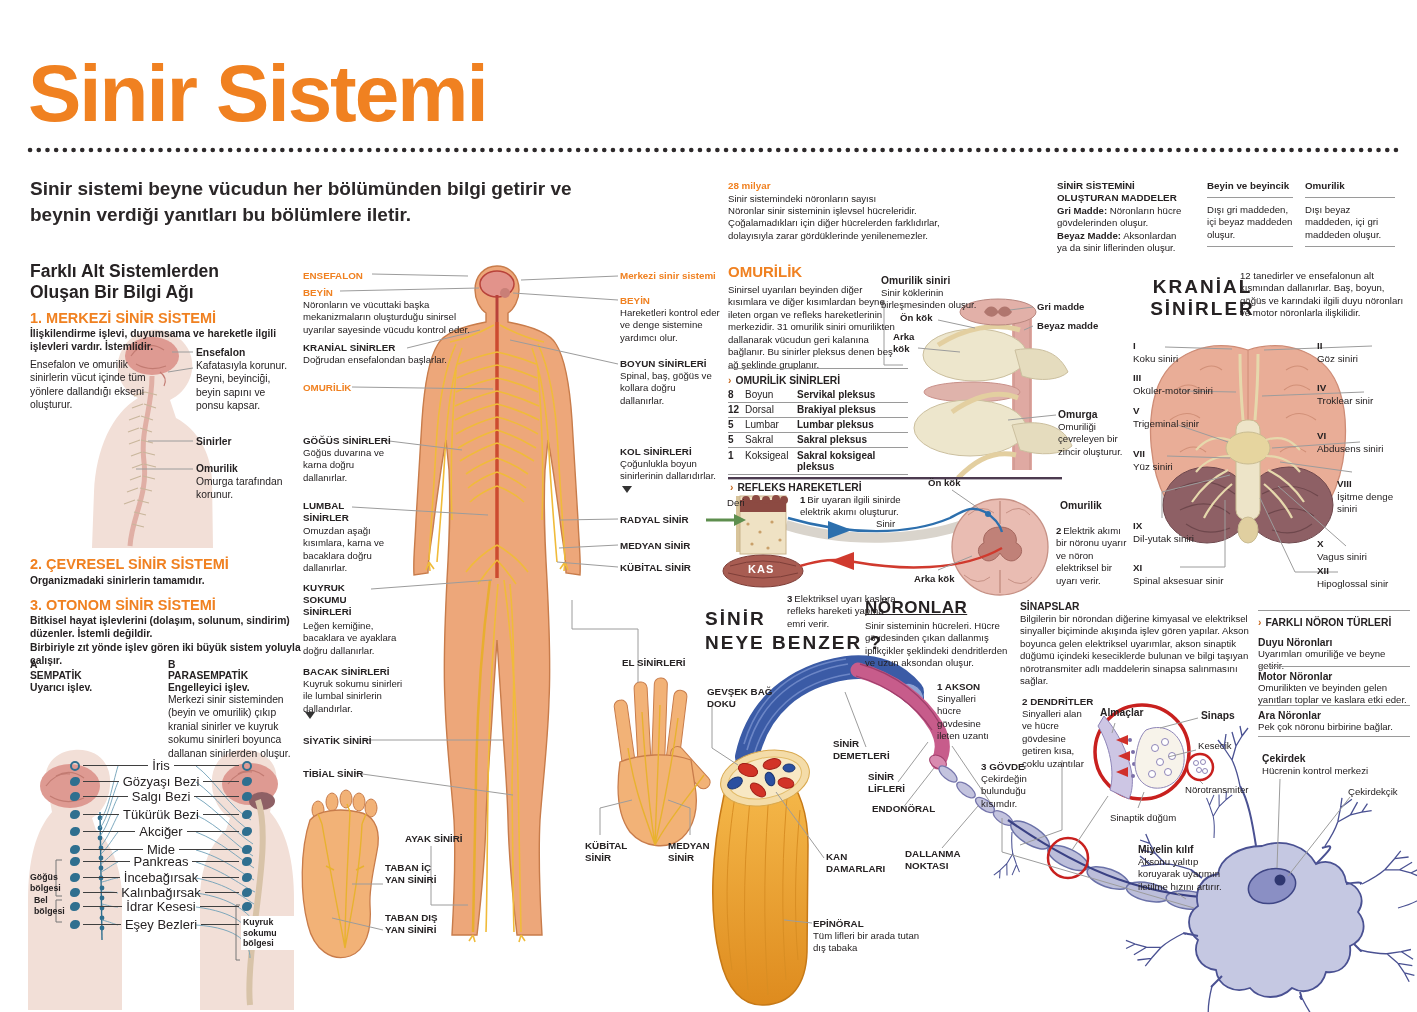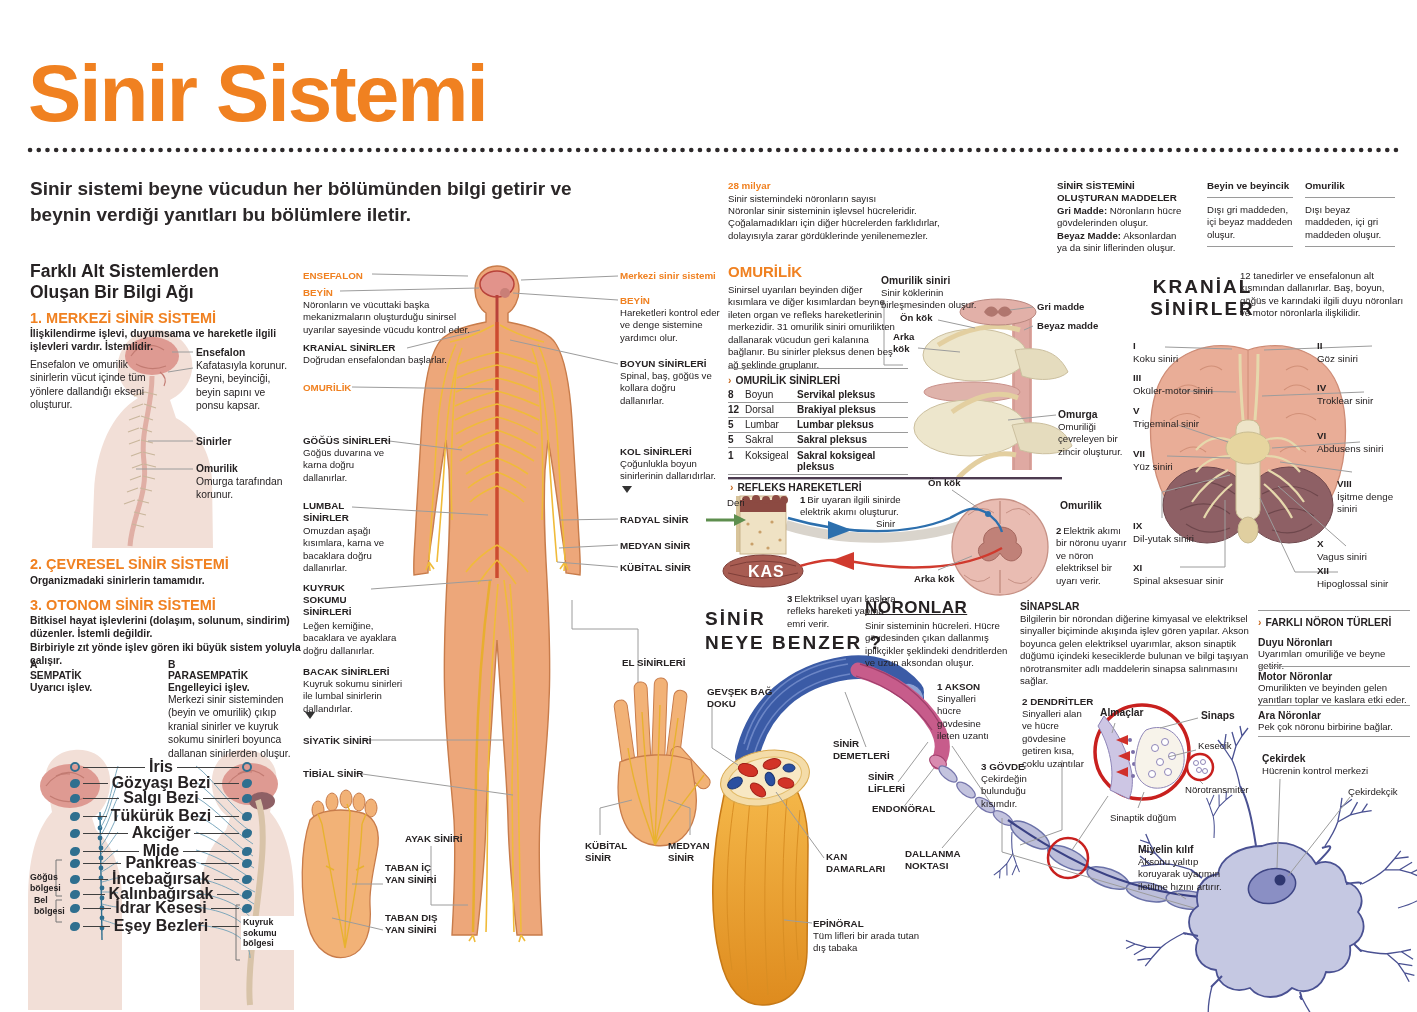--- a/index.html
+++ b/index.html
@@ -21,31 +21,31 @@
   .big2{font-size:17px;font-weight:bold;letter-spacing:.5px;text-decoration:underline;}
   .big3{font-size:19px;font-weight:bold;letter-spacing:2px;}
   .ctr{text-align:center;}
   .rt{text-align:left;}
   .chev::before{content:"\203A";color:#C96A1F;font-weight:bold;margin-right:4px;}
   .rule{border-top:1px solid #9a9a9a;height:0;}
   .organ-row{left:70px;width:182px;display:flex;align-items:center;}
   .blob{width:10px;height:9px;background:#2F6F8F;border-radius:55% 45% 60% 40%;flex:none;}
   .ring{width:6px;height:6px;background:none;border:2.5px solid #2F6F8F;border-radius:50%;}
   .dash{flex:1;border-top:1.3px solid #3f3f3f;margin:0 3px;}
-  .organ-label{font-size:16px;font-weight:bold;white-space:nowrap;padding:0 1px;}
+  .organ-label{font-size:13px;font-weight:normal;white-space:nowrap;padding:0 1px;}
   .sp-row{display:flex;width:180px;font-size:10px;border-bottom:1px solid #9a9a9a;padding-bottom:2px;}
   .sp-n{width:17px;font-weight:bold;}
   .sp-name{width:52px;}
   .sp-plexus{flex:1;font-weight:bold;}
   .cr{font-size:9.8px;line-height:1.3;}
   .cr .num{font-weight:bold;display:block;}
   .dn{width:0;height:0;border-left:5px solid transparent;border-right:5px solid transparent;border-top:7px solid #333;}
   .wbox{background:#fff;padding:1px 2px;}
   .step .n{font-weight:bold;margin-right:2px;}
-  .kas{font-size:16px;font-weight:bold;color:#fff;letter-spacing:1px;}
+  .kas{font-size:11px;font-weight:bold;color:#fff;letter-spacing:1px;}
 </style>
 </head>
 <body>
 
 <div id="poster">
 
 <svg class="art" width="1417" height="1012" viewBox="0 0 1417 1012">
   <defs>
     <linearGradient id="gradOrange" x1="0" y1="0" x2="0" y2="1">
       <stop offset="0" stop-color="#F7BC4E"></stop>

